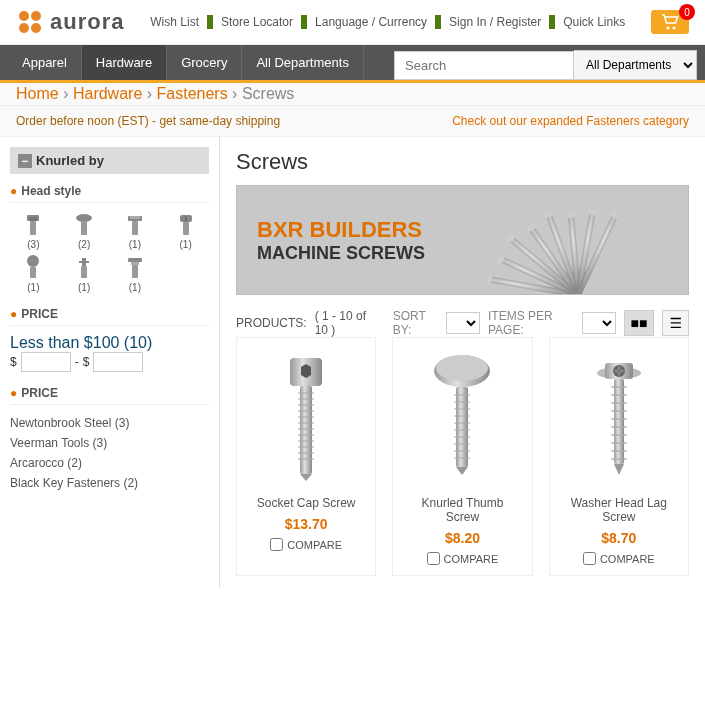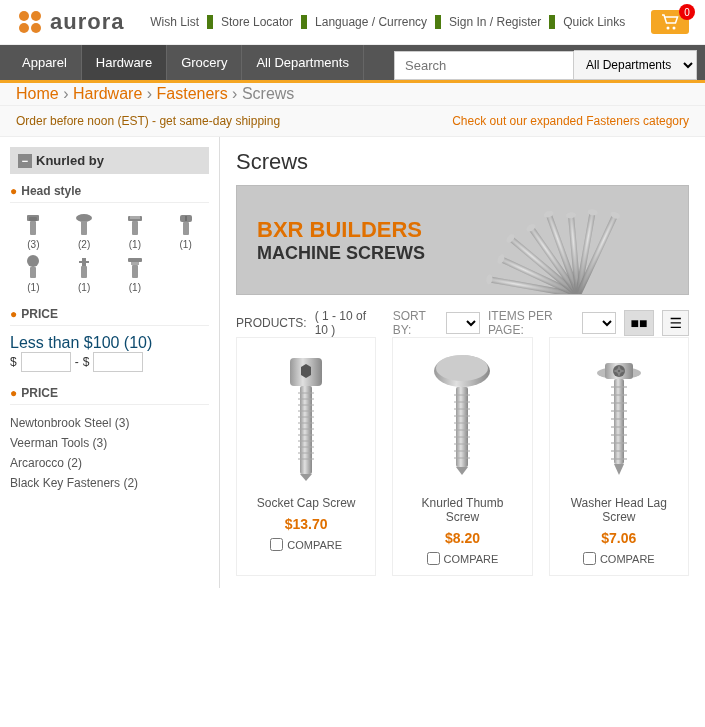--- a/index.html
+++ b/index.html
@@ -420,21 +420,21 @@
             <line x1="22" y1="74" x2="38" y2="74" stroke="#aaa" stroke-width="1.2"></line>
             <line x1="22" y1="82" x2="38" y2="82" stroke="#aaa" stroke-width="1.2"></line>
             <line x1="22" y1="90" x2="38" y2="90" stroke="#aaa" stroke-width="1.2"></line>
             <line x1="22" y1="98" x2="38" y2="98" stroke="#aaa" stroke-width="1.2"></line>
             <line x1="22" y1="106" x2="38" y2="106" stroke="#aaa" stroke-width="1.2"></line>
 
             <polygon points="25,111 35,111 30,122" fill="#999"></polygon>
           </svg>
         </div>
         <div class="product-name">Washer Head Lag Screw</div>
-        <div class="product-price">$7.06</div>
+        <div class="product-price">$8.70</div>
         <div class="compare-row">
           <input type="checkbox" style="">
           <span>COMPARE</span>
         </div>
       </div>
 
     </div>
   </div>
 </div>
 

